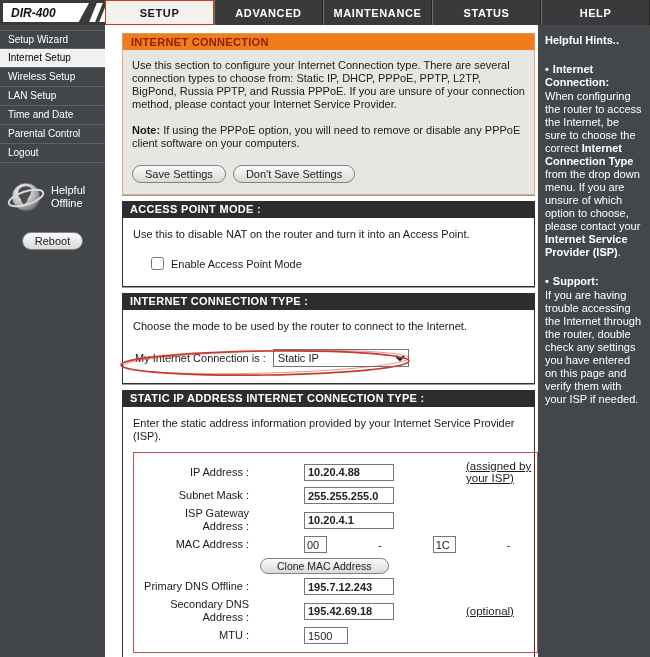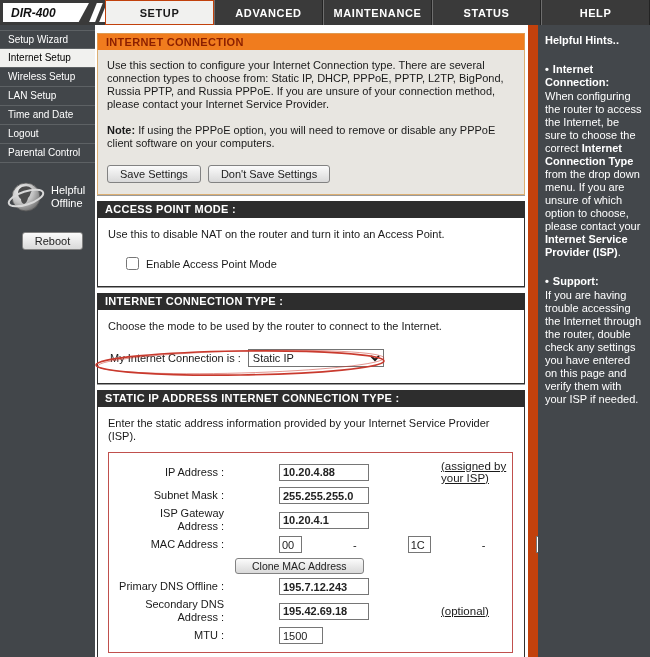--- a/index.html
+++ b/index.html
@@ -33,32 +33,32 @@
   .reboot-wrap { text-align:center; margin-top:14px; }
   
   .hints { position:absolute; left:538px; top:25px; width:112px; height:632px;
     background:#43474b; color:#fff; padding:9px 7px; font-size:11px; line-height:13px; }
   .hints-title { font-weight:bold; margin-bottom:16px; }
   .hint-item { margin-bottom:16px; }
   .hint-head { font-weight:bold; margin-bottom:1px; }
   .hint-bullet { margin-right:4px; }
   .hint-body b { font-weight:bold; }
   
-  .main { position:absolute; left:95px; top:25px; width:433px; height:632px; background:#fff; padding:8px 3px 0 2px; }
+  .main { position:absolute; left:105px; top:25px; width:433px; height:632px; background:#fff; padding:8px 3px 0 17px; }
   .sec { margin-bottom:6px; }
   .sec-head { height:17px; line-height:17px; padding:0 8px; font-size:11px; font-weight:bold;
     letter-spacing:0.3px; background:#2d2d2d; color:#fff; }
   .sec-head.orange { background:#f07c1e; color:#8b1f00; border:1px solid #e09a50; border-bottom:none; }
   .sec-body { background:#fff; border:1px solid #2f2f2f; border-top:none; box-shadow:0 1px 0 #9a9a9a; }
   .sec-body.gray { background:#e8e6e1; border:1px solid #dcaf72; border-top:none; padding:9px 9px 11px 9px; }
   .sec-body.white { padding:10px 10px 12px 10px; }
   .para { font-size:11px; line-height:13px; color:#1a1a1a; }
   .btnrow { display:flex; gap:7px; }
   .btn { font-size:11px; font-family:inherit; padding:2px 12px; background:linear-gradient(#fbfbfb,#d9d9d9);
-    border:1px solid #828282; border-radius:3px; color:#222; cursor:pointer; white-space:nowrap; }
+    border:1px solid #828282; border-radius:9px; color:#222; cursor:pointer; white-space:nowrap; }
   .cb-row { display:flex; align-items:center; margin:16px 0 4px 18px; font-size:11px; }
   .cb { width:13px; height:13px; margin-right:7px; }
   
   .sel-row { display:flex; align-items:center; margin:16px 0 4px 2px; font-size:11px; position:relative; }
   .sel { width:136px; height:18px; font-size:11px; font-family:inherit; margin-left:7px;
     border:1px solid #737373; background:#fff; color:#1a1a1a; }
   .circle-svg { position:absolute; left:-8px; top:36px; width:300px; height:34px; overflow:visible; pointer-events:none; }
   .s3body { position:relative; }
   
   .redbox { margin-top:9px; border:1px solid #c0504d; padding:7px 4px 8px 4px; width:405px; }
@@ -106,22 +106,22 @@
         </div>
     </div>
   </div>
 
   <div class="sidebar">
     <div class="side-item first">Setup Wizard</div>
     <div class="side-item active">Internet Setup</div>
     <div class="side-item">Wireless Setup</div>
     <div class="side-item">LAN Setup</div>
     <div class="side-item">Time and Date</div>
+    <div class="side-item">Parental Control</div>
     <div class="side-item">Logout</div>
-    <div class="side-item">Parental Control</div>
 
     <div class="status-row">
       <svg class="globe" viewBox="0 0 40 40">
         <defs>
           <radialGradient id="gg" cx="35%" cy="30%" r="75%">
             <stop offset="0%" stop-color="#f4f4f4"></stop>
               <stop offset="55%" stop-color="#c2c2c2"></stop>
               <stop offset="100%" stop-color="#6f6f6f"></stop>
           </radialGradient>
         </defs>

